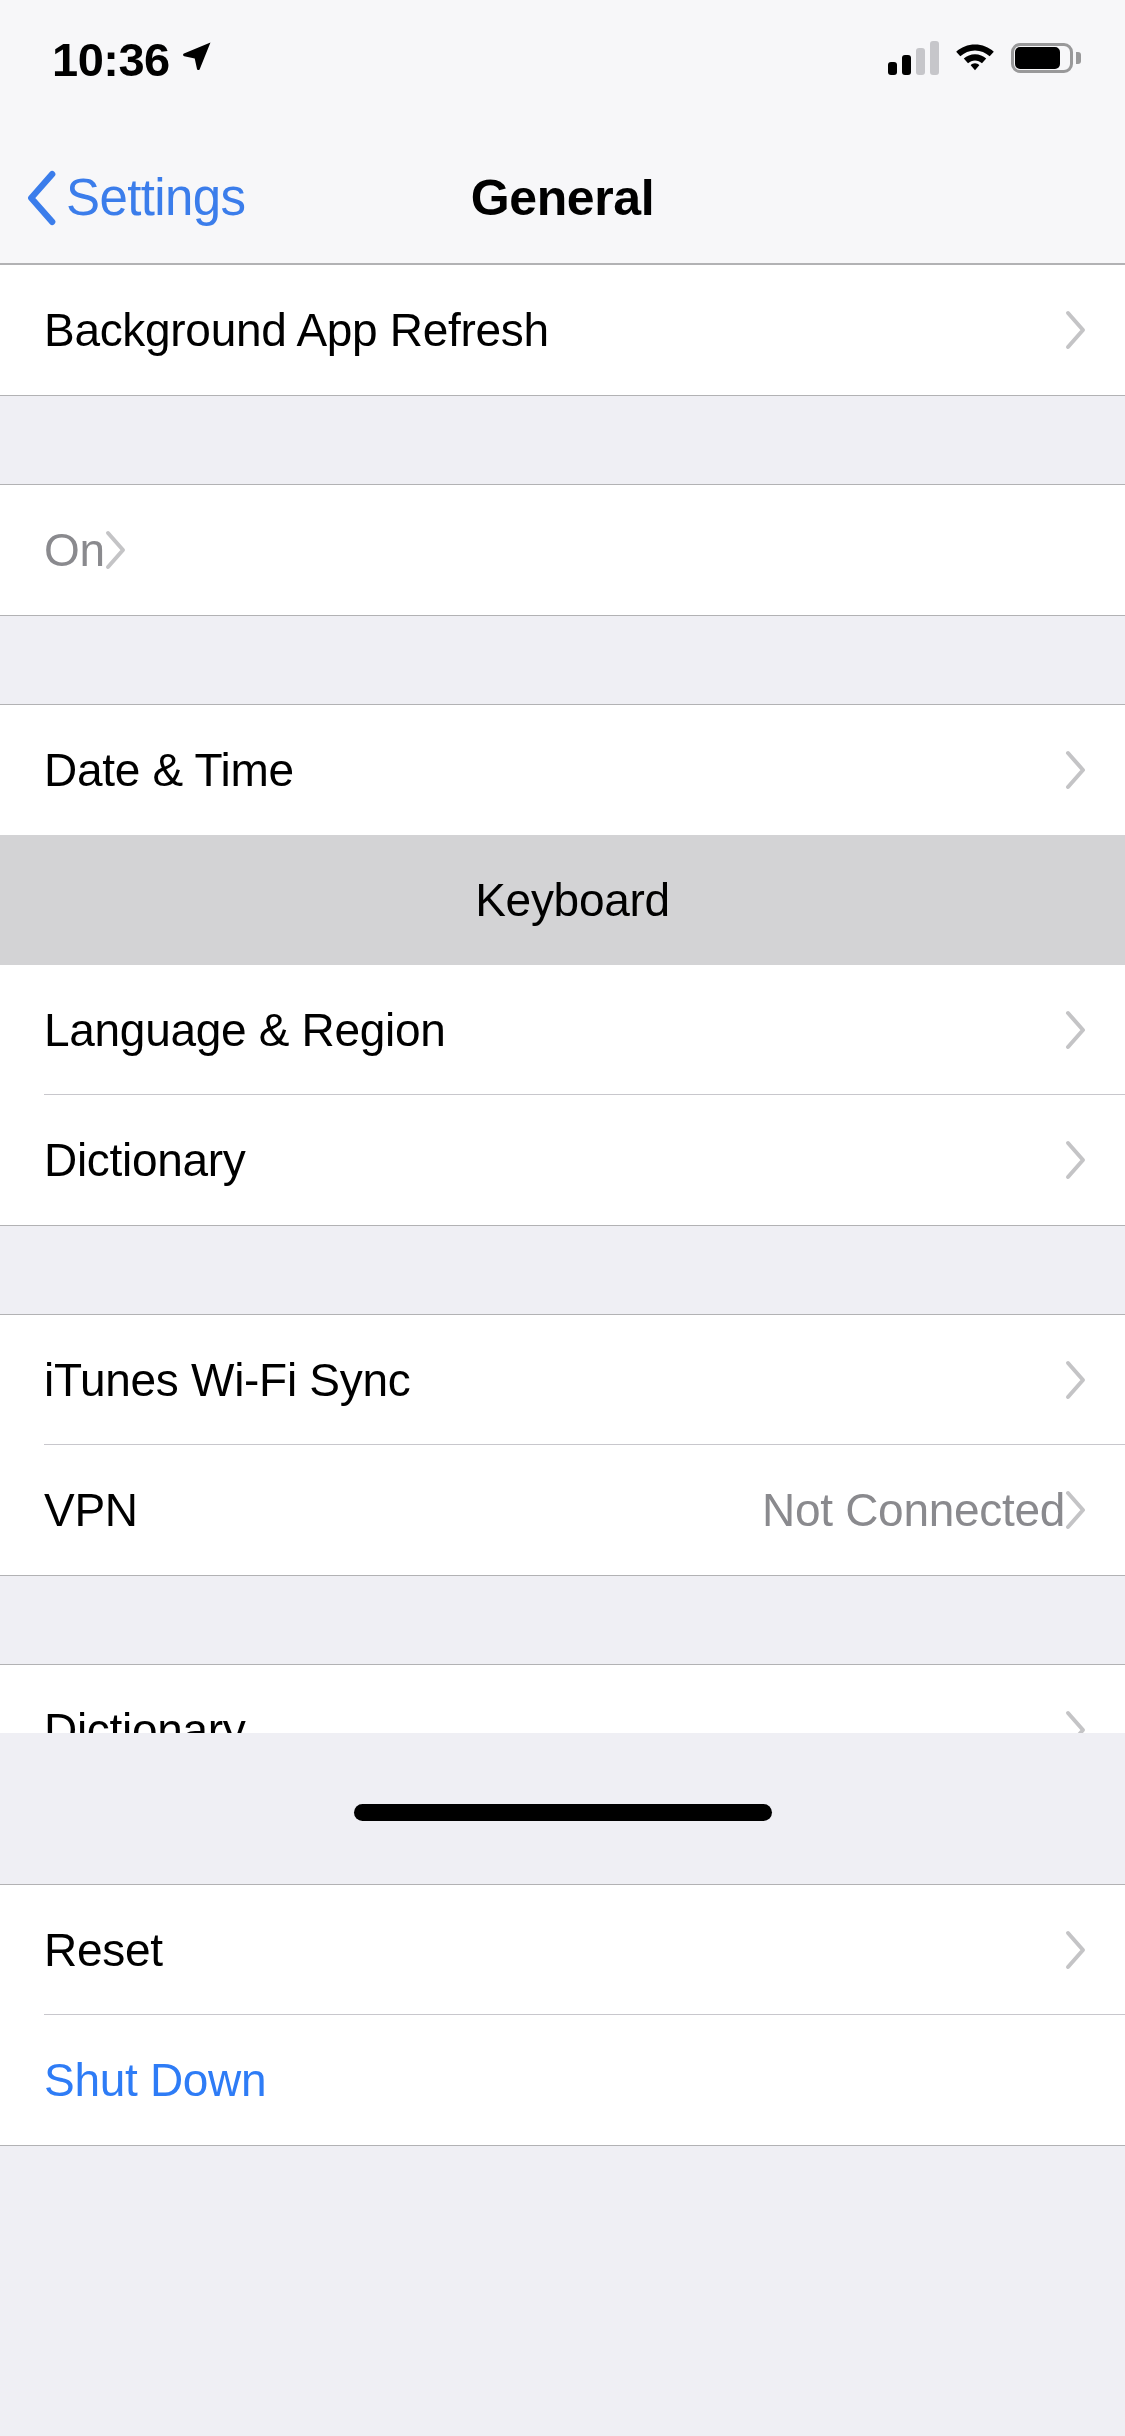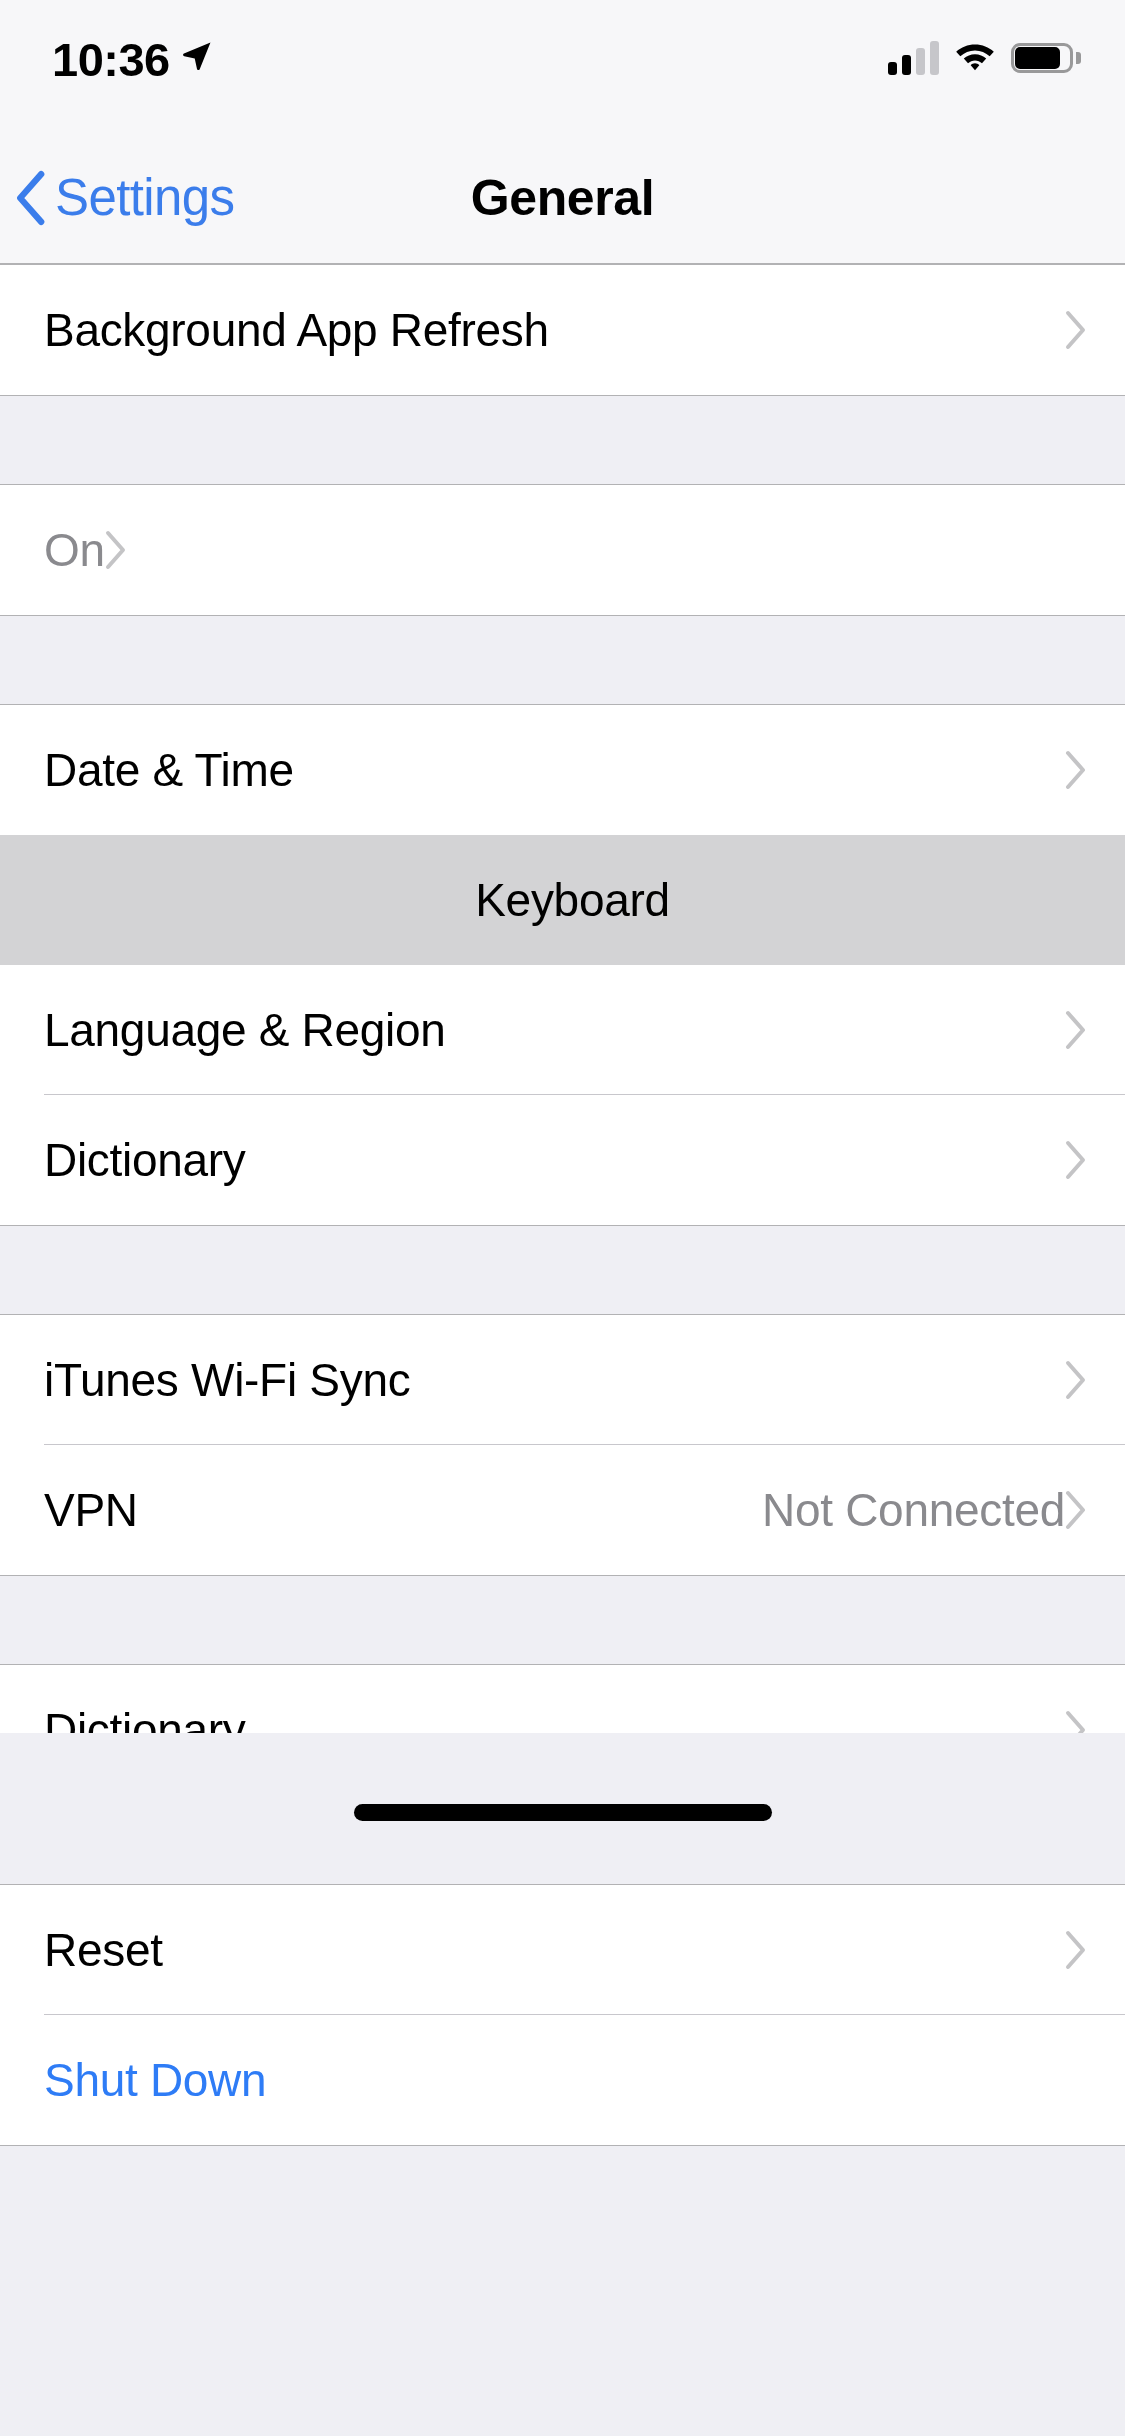--- a/index.html
+++ b/index.html
@@ -46,21 +46,21 @@
     background:rgba(0,0,0,0.38); border-radius:0 3px 3px 0;
   }
 
   
   .nav-bar {
     position:relative; height:132px; background:#F7F7F9;
     display:flex; align-items:center;
     border-bottom:1px solid #B2B2B4;
   }
   .nav-back {
-    position:absolute; left:13px; display:flex; align-items:center; gap:8px;
+    position:absolute; left:24px; display:flex; align-items:center; gap:8px;
     cursor:pointer;
   }
   .chev-back { width:34px; height:56px; flex:none; }
   .nav-back-label {
     font-size:51px; color:#3B7DEB; letter-spacing:-0.6px; line-height:56px;
   }
   .nav-title {
     width:100%; text-align:center;
     font-size:50px; font-weight:bold; color:#000; letter-spacing:-0.4px;
   }

